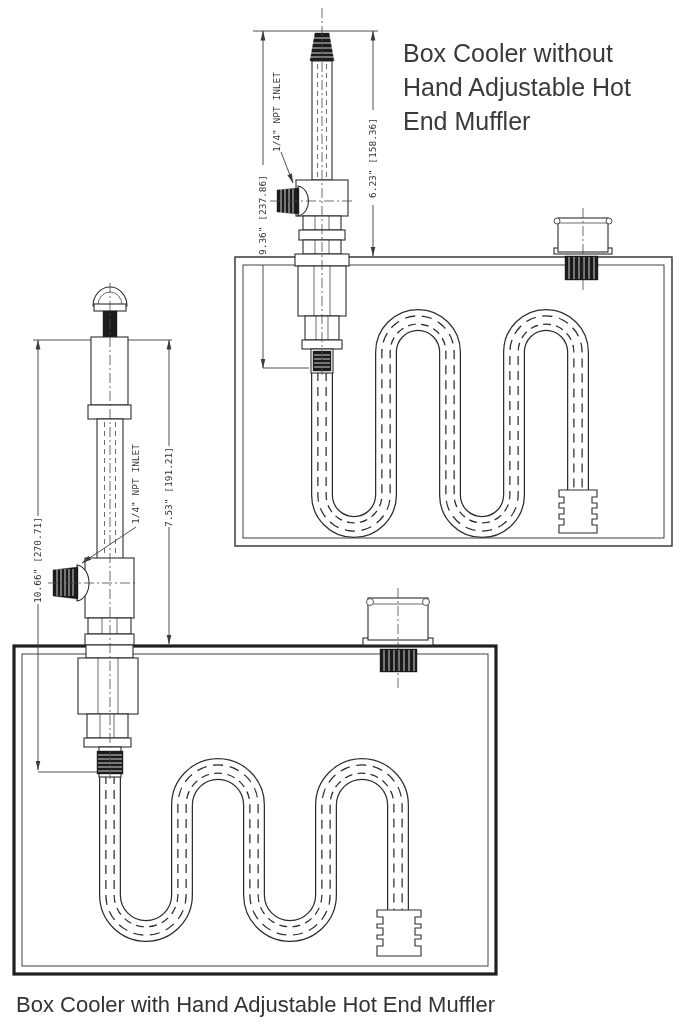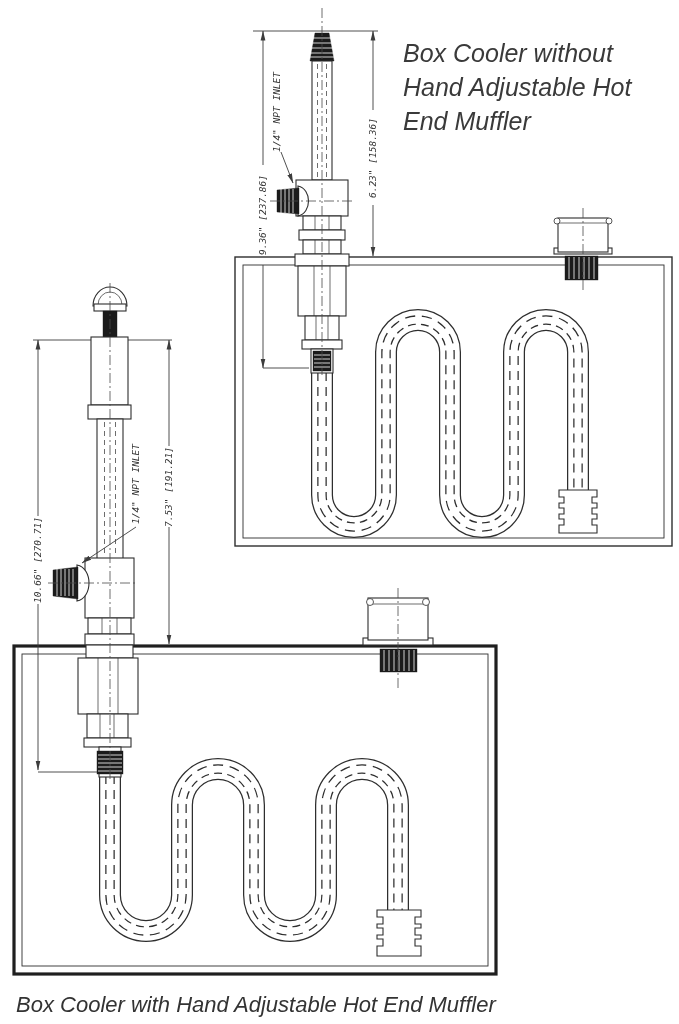--- a/index.html
+++ b/index.html
@@ -1,17 +1,17 @@
 <!DOCTYPE html>
 <html><head>
 <meta charset="utf-8">
 <title>Box Cooler</title>
 <style>
   html,body{margin:0;padding:0;background:#fff;}
-  .stage{position:relative;width:679px;height:1024px;background:#fff;overflow:hidden;font-style:italic;}
+  .stage{position:relative;width:679px;height:1024px;background:#fff;overflow:hidden;}
   svg{display:block;}
   
   .ol{fill:#fff;stroke:#2e2e2e;stroke-width:1.1;}
   .olthin{fill:#fff;stroke:#2e2e2e;stroke-width:.8;}
   .blk{fill:#1b1b1b;stroke:#1b1b1b;stroke-width:.4;}
   .ridge{stroke:#fff;stroke-width:.8;fill:none;}
   .facet{stroke:#2e2e2e;stroke-width:.7;fill:none;}
   .bore{stroke:#2e2e2e;stroke-width:.7;fill:none;stroke-dasharray:5 4;}
   
   .boxthin{fill:none;stroke:#2e2e2e;stroke-width:1.4;}

